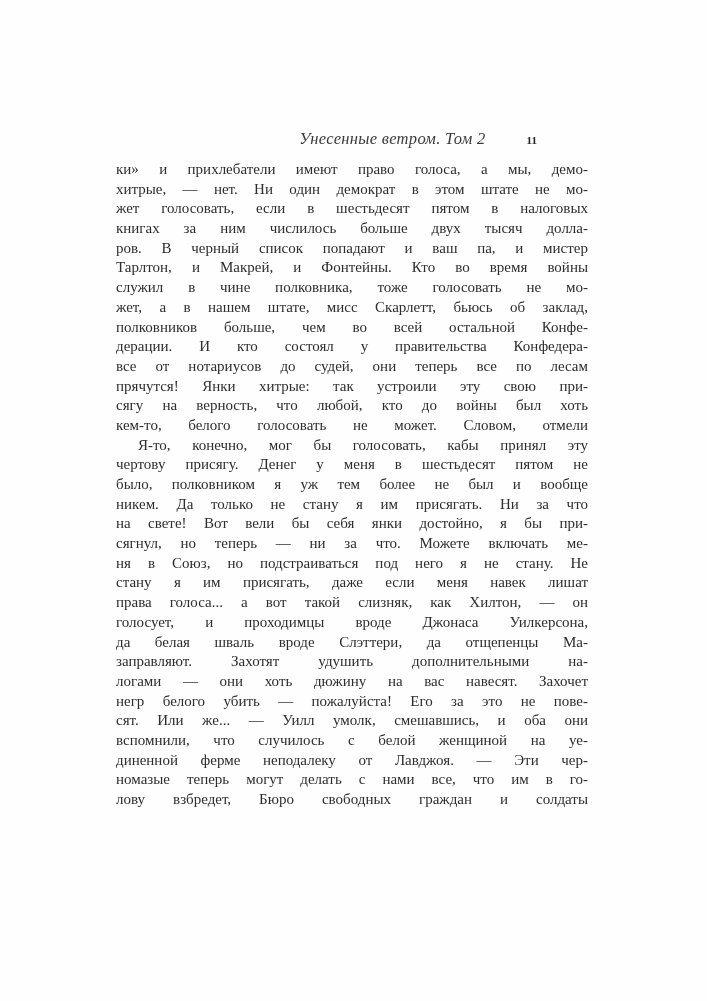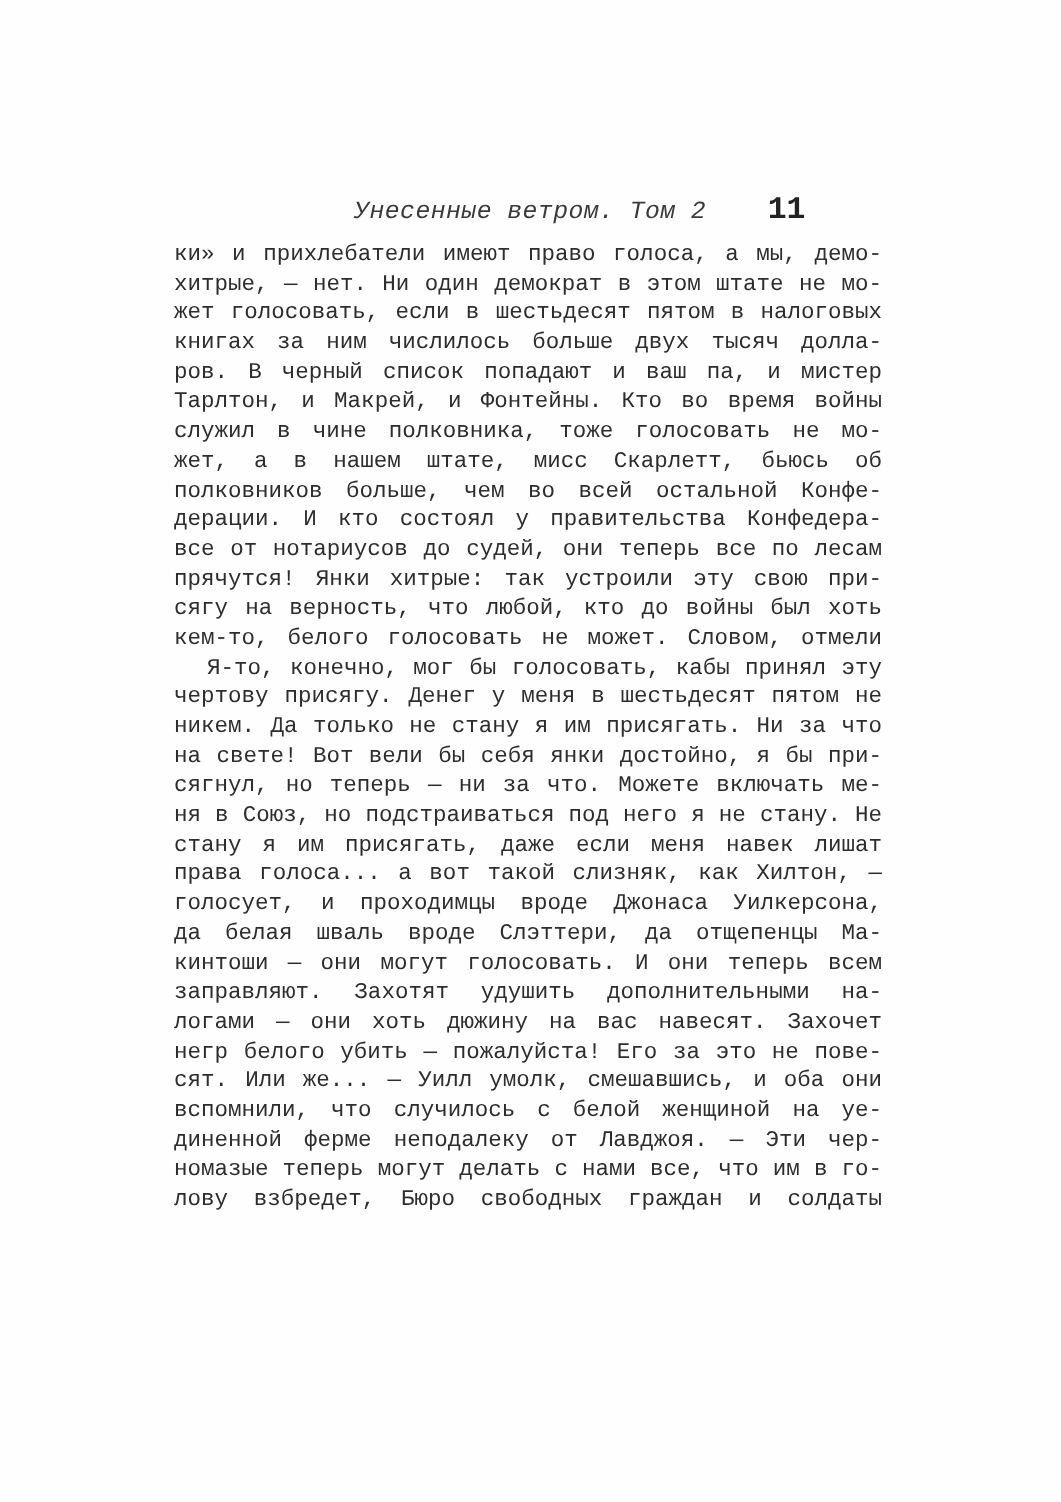--- a/index.html
+++ b/index.html
@@ -6,21 +6,21 @@
     margin: 0;
     padding: 0;
     background: #ffffff;
   }
   .page {
     position: relative;
     width: 707px;
     height: 1001px;
     background: #fefefe;
     overflow: hidden;
-    font-family: Liberation Mono, monospace;
+    font-family: Liberation Serif, serif;
   }
   .page-header {
     position: absolute;
     top: 129px;
     left: 116px;
     width: 472px;
     height: 22px;
     display: flex;
     justify-content: flex-end;
     align-items: baseline;
@@ -30,21 +30,21 @@
   }
   .running-title {
     font-style: italic;
     font-size: 16.5px;
     color: #3a3a3a;
     letter-spacing: 0.3px;
     white-space: nowrap;
   }
   .page-number {
     font-weight: bold;
-    font-size: 21px;
+    font-size: 11px;
     color: #222222;
   }
   .text-block {
     position: absolute;
     top: 160px;
     left: 116px;
     width: 472px;
     color: #2d2d2d;
     font-size: 15px;
   }
@@ -80,29 +80,29 @@
       <div class="line">служил в чине полковника, тоже голосовать не мо-</div>
       <div class="line">жет, а в нашем штате, мисс Скарлетт, бьюсь об заклад,</div>
       <div class="line">полковников больше, чем во всей остальной Конфе-</div>
       <div class="line">дерации. И кто состоял у правительства Конфедера-</div>
       <div class="line">все от нотариусов до судей, они теперь все по лесам</div>
       <div class="line">прячутся! Янки хитрые: так устроили эту свою при-</div>
       <div class="line">сягу на верность, что любой, кто до войны был хоть</div>
       <div class="line">кем-то, белого голосовать не может. Словом, отмели</div>
       <div class="line indent">Я-то, конечно, мог бы голосовать, кабы принял эту</div>
       <div class="line">чертову присягу. Денег у меня в шестьдесят пятом не</div>
+      <div class="line">было, полковником я уж тем более не был и вообще</div>
       <div class="line">никем. Да только не стану я им присягать. Ни за что</div>
       <div class="line">на свете! Вот вели бы себя янки достойно, я бы при-</div>
       <div class="line">сягнул, но теперь — ни за что. Можете включать ме-</div>
       <div class="line">ня в Союз, но подстраиваться под него я не стану. Не</div>
       <div class="line">стану я им присягать, даже если меня навек лишат</div>
       <div class="line">права голоса... а вот такой слизняк, как Хилтон, — он</div>
       <div class="line">голосует, и проходимцы вроде Джонаса Уилкерсона,</div>
       <div class="line">да белая шваль вроде Слэттери, да отщепенцы Ма-</div>
-      <div class="line">кинтоши — они могут голосовать. И они теперь всем</div>
       <div class="line">заправляют. Захотят удушить дополнительными на-</div>
       <div class="line">логами — они хоть дюжину на вас навесят. Захочет</div>
       <div class="line">негр белого убить — пожалуйста! Его за это не пове-</div>
       <div class="line">сят. Или же... — Уилл умолк, смешавшись, и оба они</div>
       <div class="line">вспомнили, что случилось с белой женщиной на уе-</div>
       <div class="line">диненной ферме неподалеку от Лавджоя. — Эти чер-</div>
       <div class="line">номазые теперь могут делать с нами все, что им в го-</div>
       <div class="line">лову взбредет, Бюро свободных граждан и солдаты</div>
     </div>
 </div>

